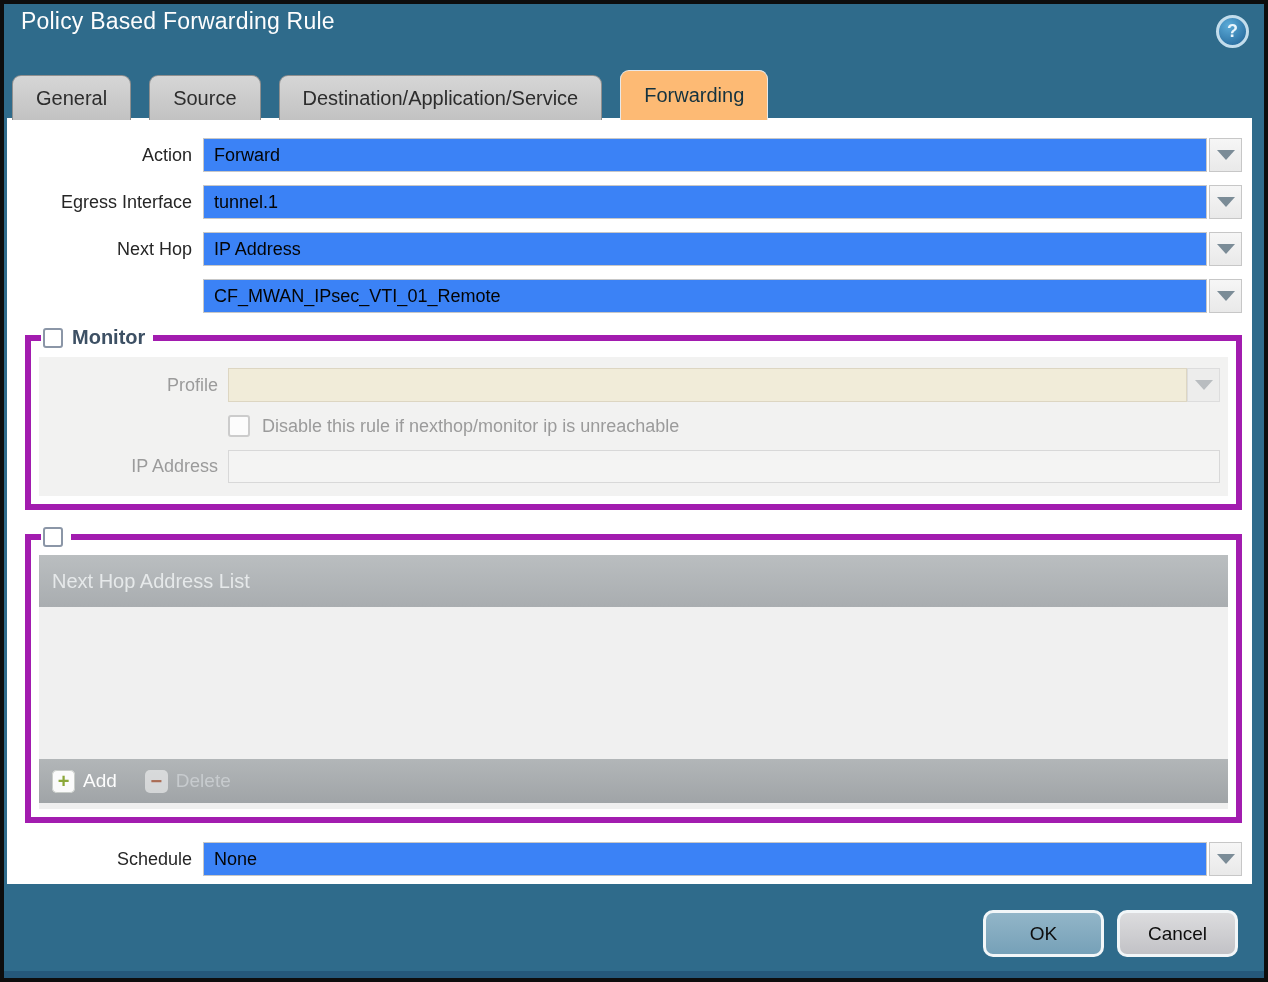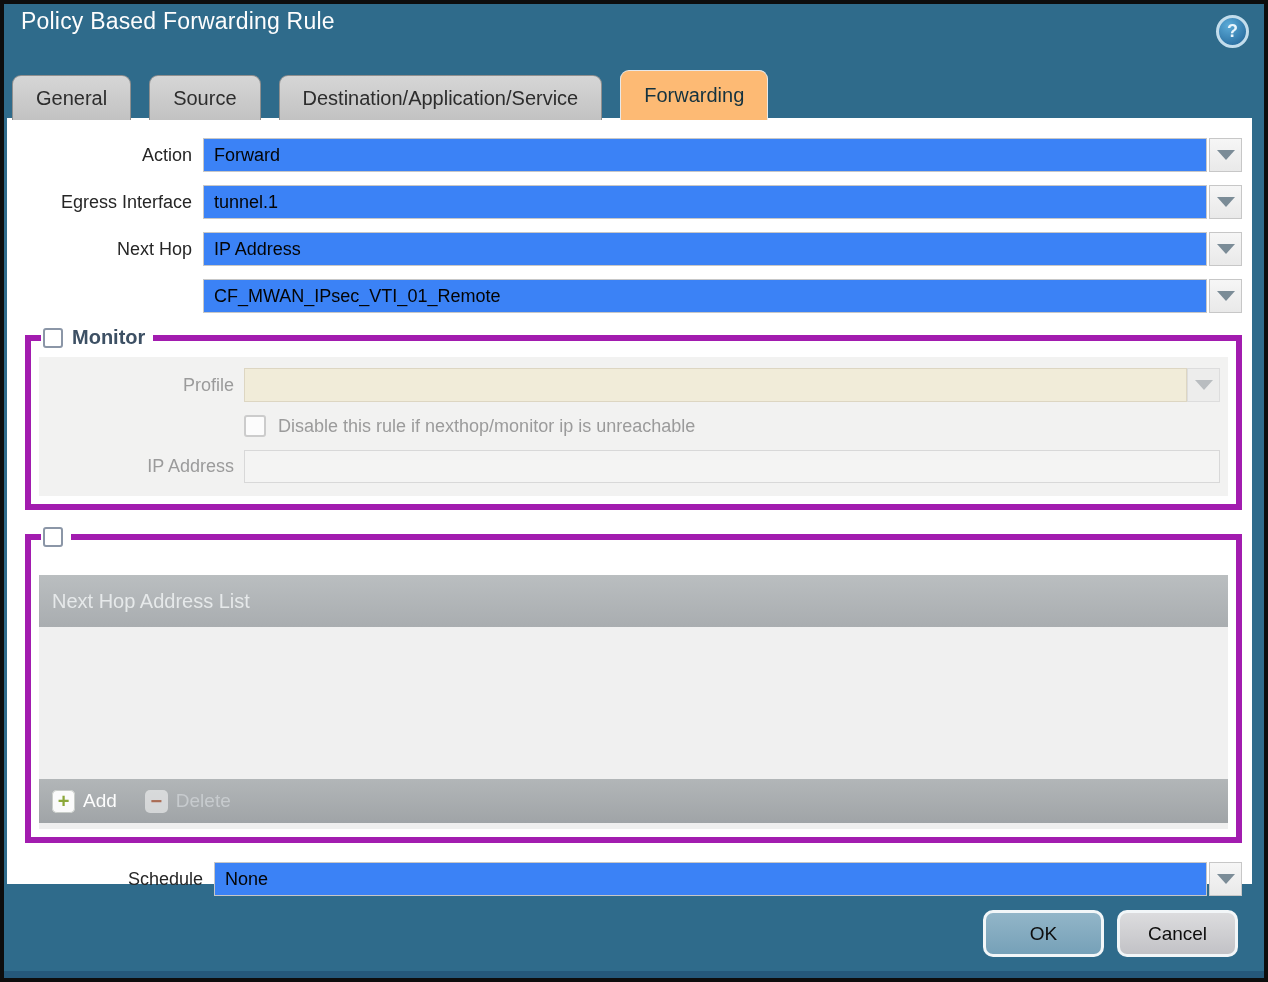--- a/index.html
+++ b/index.html
@@ -31,31 +31,31 @@
         display:flex; align-items:center; justify-content:center; cursor:pointer; }
   .arrow{ width:0; height:0; border-left:9px solid transparent; border-right:9px solid transparent;
           border-top:10px solid #7b8c97; }
   .arrow.dis{ border-top-color:#b9bdc0; }
   
   fieldset{ border:6px solid #a21caf; margin:2px 10px 0 18px; padding:8px 8px 8px; }
   legend{ display:flex; align-items:center; gap:9px; font-size:20px; font-weight:bold;
           color:#3d5064; padding:0 8px 0 2px; margin-left:2px; }
   .cb{ width:20px; height:20px; background:#fff; border:2px solid #8b96a7; border-radius:3px; cursor:pointer; }
   .cb.dis{ width:22px; height:22px; border-color:#cccccc; background:#fcfcfc; cursor:default; }
-  .panel{ background:#f2f2f1; padding:11px 8px 13px 16px; }
+  .panel{ background:#f2f2f1; padding:11px 8px 13px 0; }
   .prow{ display:flex; align-items:center; margin-bottom:13px; }
   .prow:last-child{ margin-bottom:0; }
   .plabel{ width:189px; padding-right:10px; text-align:right; font-size:18px; color:#9b9b9b; }
   .beige{ flex:1; height:34px; background:#f1ecd9; border:1px solid #ddd6c2; }
   .dis-dd{ width:33px; height:34px; background:#ededec; border:1px solid #dddddd;
            display:flex; align-items:center; justify-content:center; }
   .dis-check{ display:flex; align-items:center; gap:12px; margin-left:189px; font-size:18px; color:#9b9b9b; }
   .dis-input{ flex:1; height:33px; background:#f4f4f3; border:1px solid #d8d8d8; }
   
-  .tbl{ margin-top:20px; }
+  .tbl{ margin-top:0; }
   .thead{ height:52px; background:linear-gradient(#babec0,#a9adb0); display:flex; align-items:center;
           padding:0 13px; color:#e6e9ea; font-size:20px; }
   .tbody{ height:152px; background:#f0f0f0; }
   .tfoot{ height:44px; background:linear-gradient(#b2b6b8,#a0a4a7); display:flex; align-items:center;
           gap:28px; padding:0 13px; }
   .tstrip{ height:6px; background:#efefef; }
   .tbtn{ display:flex; align-items:center; gap:8px; font-size:19px; cursor:pointer; }
   .tbtn .ic{ width:23px; height:23px; border-radius:5px; display:flex; align-items:center;
              justify-content:center; font-weight:bold; font-size:20px; line-height:1; }
   .add{ color:#fdfdfd; }
@@ -169,21 +169,21 @@
           </div>
           <div class="tbtn del">
             <span class="ic">−</span>
             <span>Delete</span>
           </div>
         </div>
         <div class="tstrip"></div>
       </div>
     </fieldset>
 
-    <div class="frow" style="margin-top:19px;padding-left:11px;">
+    <div class="frow" style="margin-top:19px;">
       <div class="flabel">Schedule</div>
       <div class="fwrap">
         <div class="finput">None</div>
         <div class="fdd">
             <span class="arrow"></span>
           </div>
       </div>
     </div>
 
   </div>

